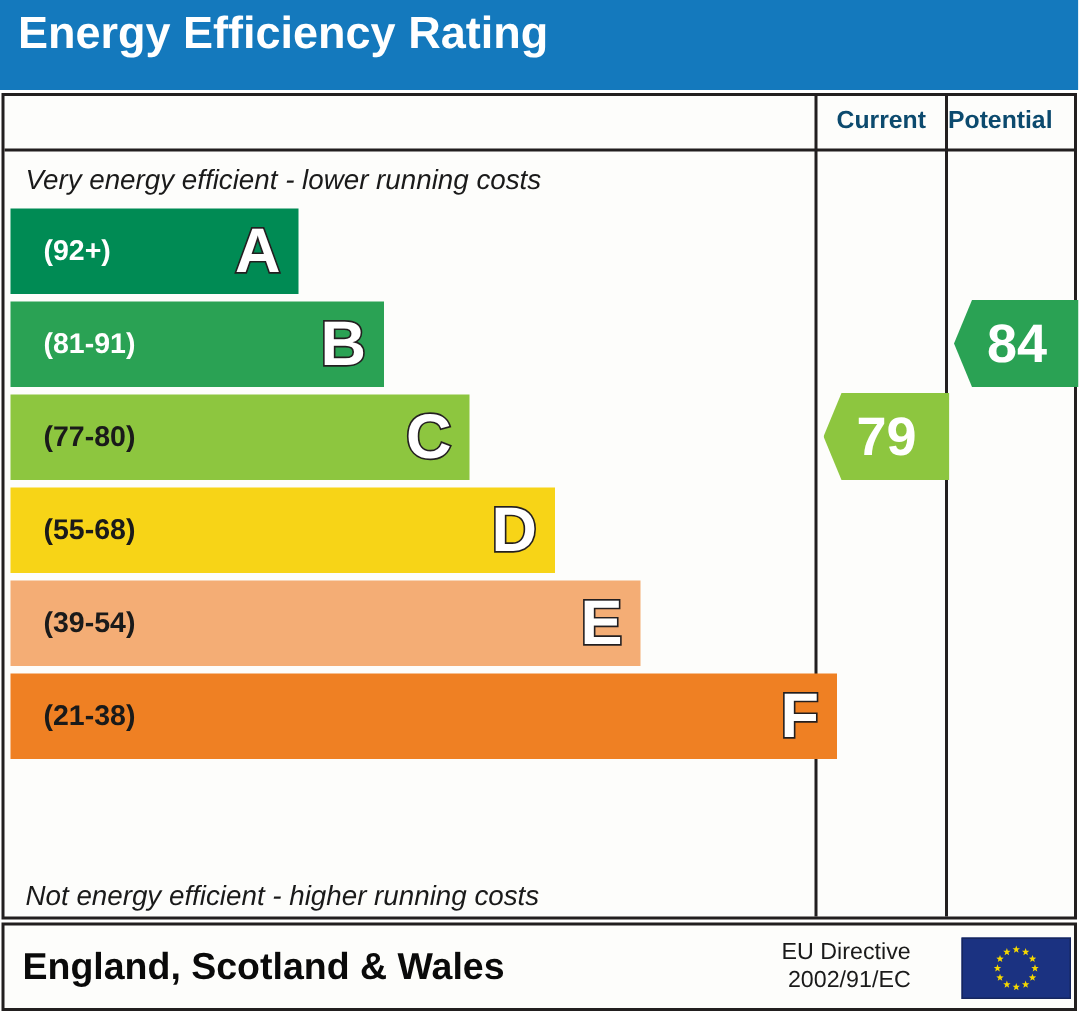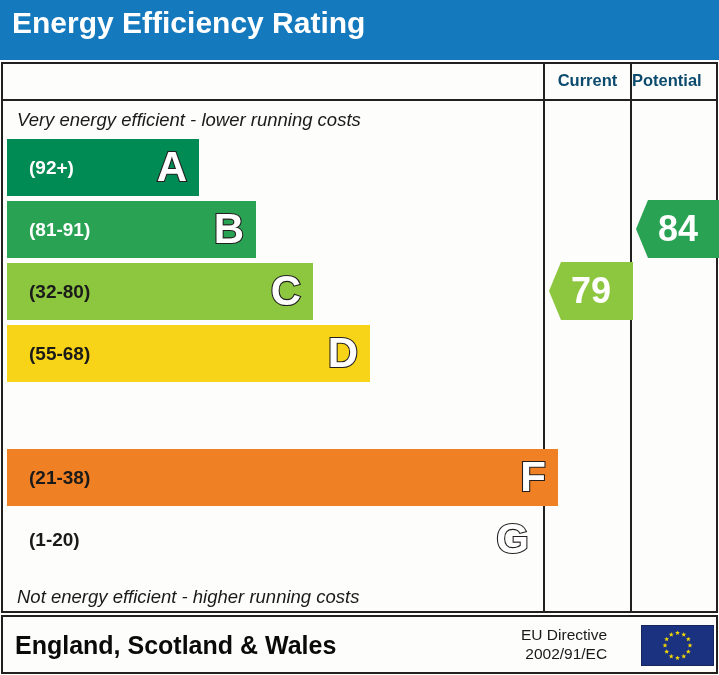--- a/index.html
+++ b/index.html
@@ -212,34 +212,34 @@
     <div class="bands" id="bands">
         <div class="band" style="top: 0px; width: 192px; background: rgb(0, 139, 84);">
           <span class="band-range" style="color: rgb(255, 255, 255);">(92+)</span>
           <span class="band-letter">A</span>
         </div>
         <div class="band" style="top: 62px; width: 249px; background: rgb(42, 162, 84);">
           <span class="band-range" style="color: rgb(255, 255, 255);">(81-91)</span>
           <span class="band-letter">B</span>
         </div>
         <div class="band" style="top: 124px; width: 306px; background: rgb(141, 198, 63);">
-          <span class="band-range" style="color: rgb(26, 26, 26);">(32-80)</span>
+          <span class="band-range" style="color: rgb(26, 26, 26);">(77-80)</span>
           <span class="band-letter">C</span>
         </div>
         <div class="band" style="top: 186px; width: 363px; background: rgb(247, 212, 23); padding-left: 32px;">
           <span class="band-range" style="color: rgb(26, 26, 26);">(55-68)</span>
           <span class="band-letter">D</span>
         </div>
+        <div class="band" style="top: 248px; width: 420px; background: rgb(244, 173, 117);">
+          <span class="band-range" style="color: rgb(26, 26, 26);">(39-54)</span>
+          <span class="band-letter">E</span>
+        </div>
         <div class="band" style="top: 310px; width: 551px; background: rgb(239, 128, 35);">
           <span class="band-range" style="color: rgb(26, 26, 26);">(21-38)</span>
           <span class="band-letter">F</span>
-        </div>
-        <div class="band" style="top: 372px; width: 534px;">
-          <span class="band-range" style="color: rgb(26, 26, 26);">(1-20)</span>
-          <span class="band-letter">G</span>
         </div>
       </div>
 
     <div id="markers">
         <div class="marker" style="left: 546px; top: 198px; width: 84px; background: rgb(141, 198, 63);">79</div>
         <div class="marker" style="left: 633px; top: 136px; width: 84px; background: rgb(42, 162, 84);">84</div>
       </div>
   </div>
 
   <div class="footer">

